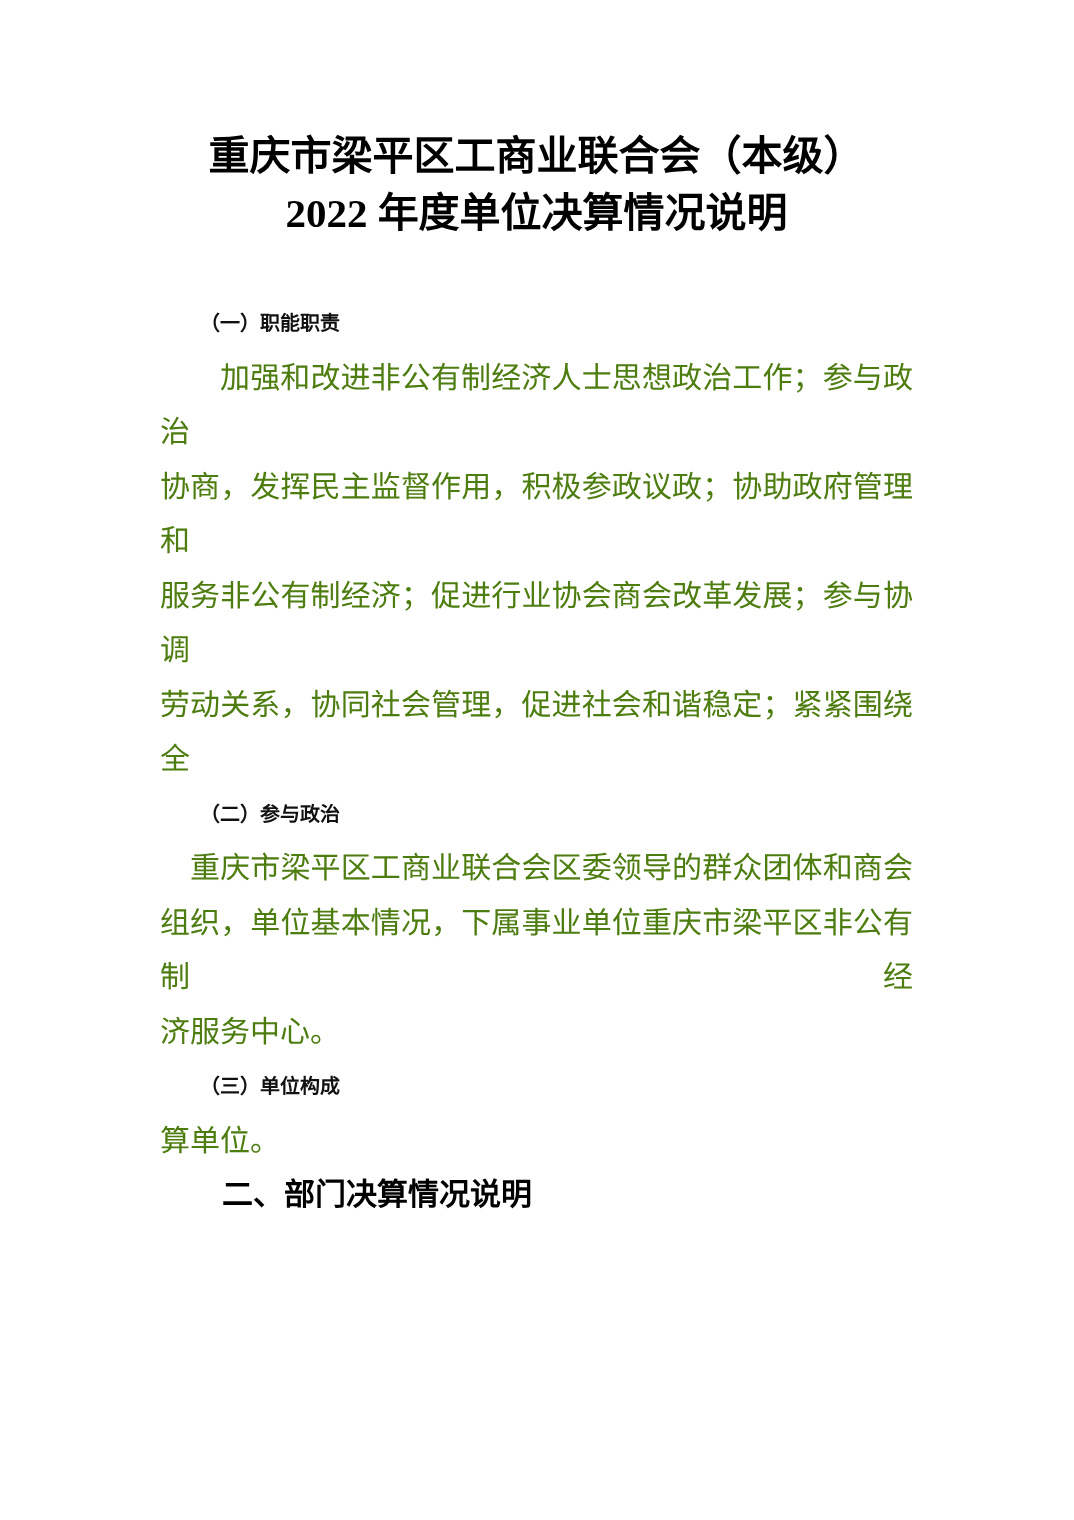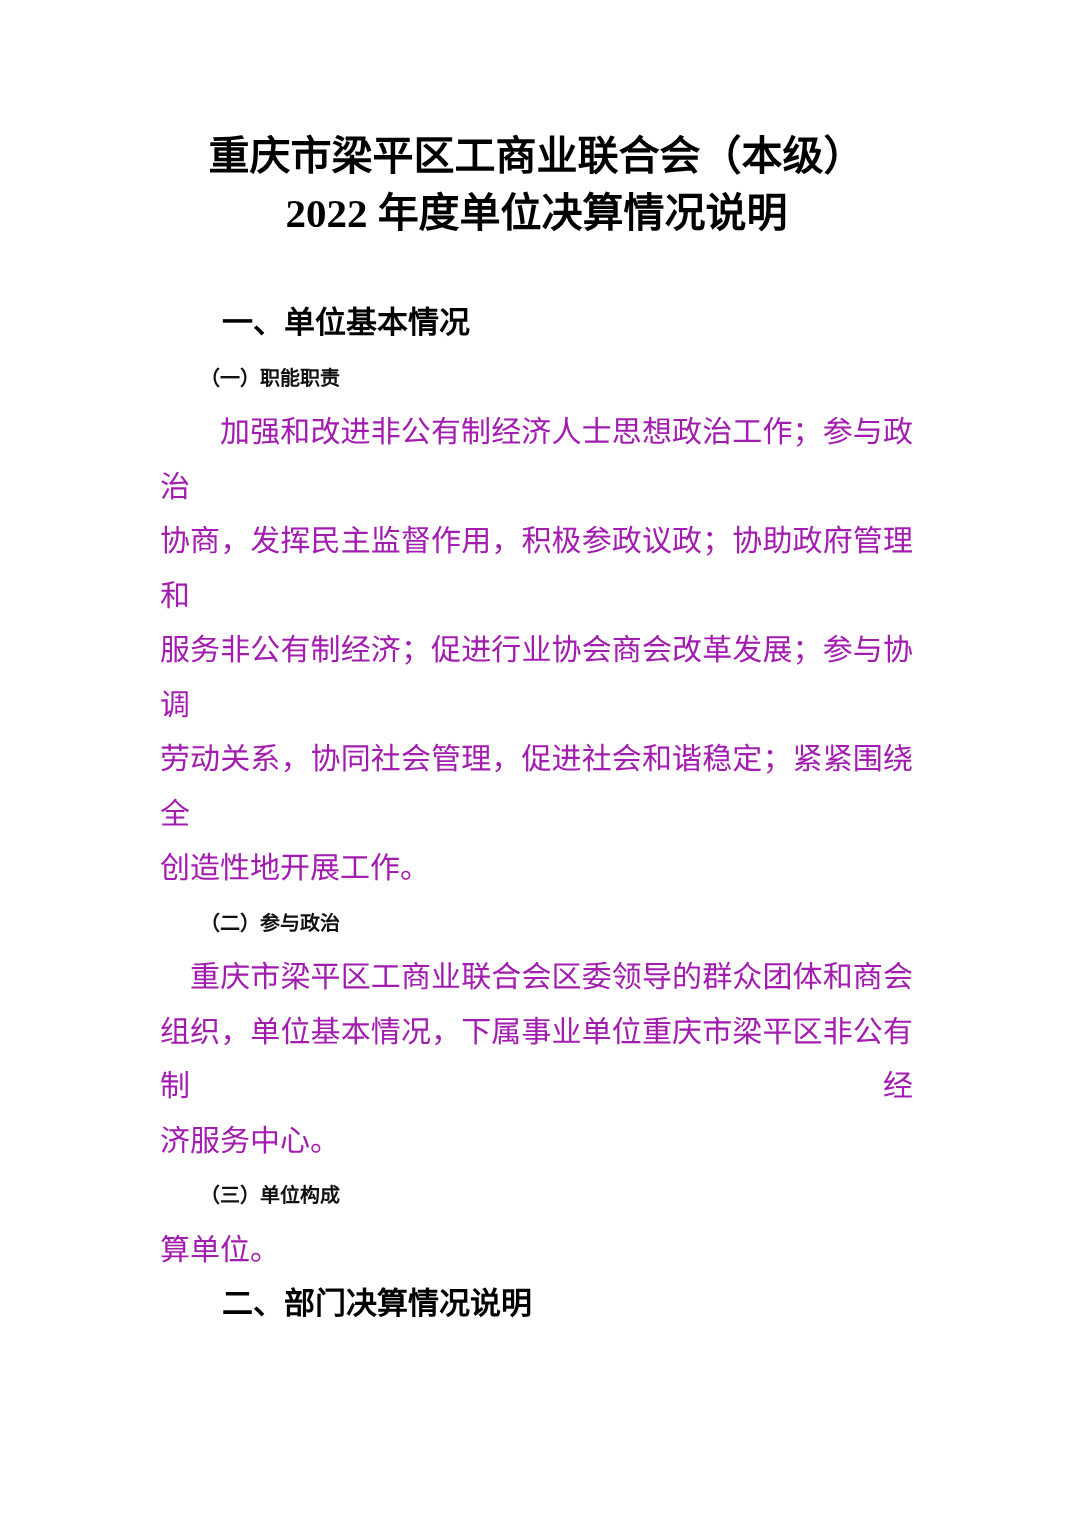--- a/index.html
+++ b/index.html
@@ -45,21 +45,21 @@
     line-height: 54.5px;
     color: #111111;
     text-indent: 2em;
     margin: 0;
   }
   .pline {
     font-family: "Liberation Serif", serif;
     font-weight: 400;
     font-size: 30px;
     line-height: 54.5px;
-    color: #a21caf;
+    color: #4d7c0f;
     text-align: justify;
     text-align-last: justify;
     margin: 0;
     white-space: normal;
   }
   .pline.last {
     text-align-last: left;
   }
   .indent2 { text-indent: 2em; }
   .indent1 { text-indent: 1em; }
@@ -70,29 +70,27 @@
 <div class="page">
   <div class="content">
 
     <header class="doc-title">
       <div>重庆市梁平区工商业联合会（本级）</div>
       <div>2022 年度单位决算情况说明</div>
     </header>
 
     <main>
 
-      <h1 class="h1">一、单位基本情况</h1>
 
       <h2 class="h2">（一）职能职责</h2>
       <div>
         <div class="pline indent2">加强和改进非公有制经济人士思想政治工作；参与政治</div>
         <div class="pline">协商，发挥民主监督作用，积极参政议政；协助政府管理和</div>
         <div class="pline">服务非公有制经济；促进行业协会商会改革发展；参与协调</div>
         <div class="pline">劳动关系，协同社会管理，促进社会和谐稳定；紧紧围绕全</div>
-        <div class="pline last">创造性地开展工作。</div>
       </div>
 
       <h2 class="h2">（二）参与政治</h2>
       <div>
         <div class="pline indent1">重庆市梁平区工商业联合会区委领导的群众团体和商会</div>
         <div class="pline">组织，单位基本情况，下属事业单位重庆市梁平区非公有制经</div>
         <div class="pline last">济服务中心。</div>
       </div>
 
       <h2 class="h2">（三）单位构成</h2>

